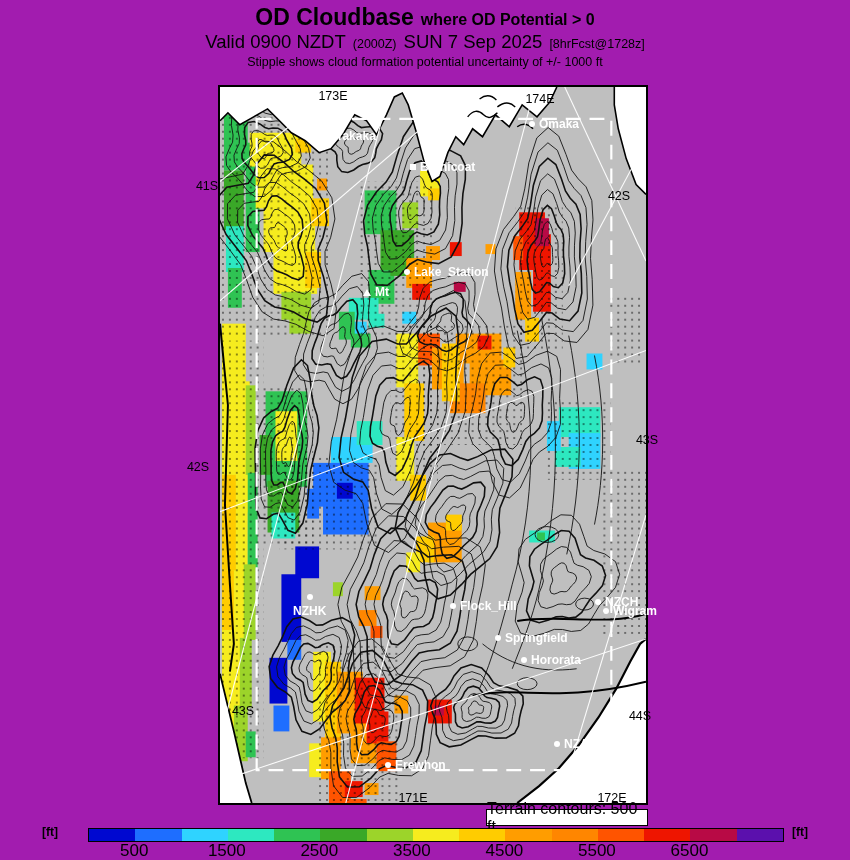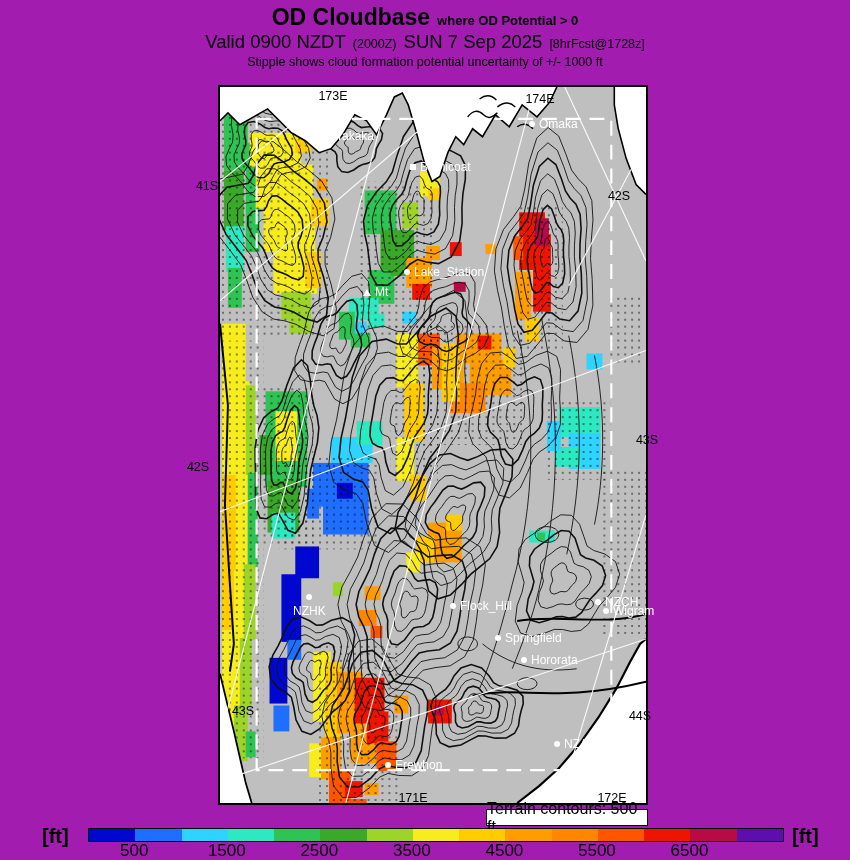--- a/index.html
+++ b/index.html
@@ -1,43 +1,43 @@
 <!DOCTYPE html>
 <html><head>
 <meta charset="utf-8">
 <style>
   html,body{margin:0;padding:0;background:#ffffff;}
   .page{position:relative;width:850px;height:860px;background:#a21caf;
         font-family:"Liberation Sans",sans-serif;overflow:hidden;}
   .titles{position:absolute;left:0;top:4px;width:100%;text-align:center;color:#000;}
   .t-line{display:flex;justify-content:center;align-items:baseline;gap:7px;}
   .t1a{font-size:23px;font-weight:bold;}
-  .t1b{font-size:13px;font-weight:bold;}
+  .t1b{font-size:16px;font-weight:bold;}
   .t2a{font-size:18.5px;}
   .t2b{font-size:12.5px;}
   .t3{font-size:12.5px;margin-top:2px;}
   .map-frame{position:absolute;left:218px;top:85px;width:430px;height:720px;
              border:2px solid #000;background:#bfbfbf;box-sizing:border-box;}
   .map-frame svg{display:block;}
   .overlay{position:absolute;left:0;top:0;width:850px;height:860px;pointer-events:none;}
   .axis-label{position:absolute;transform:translate(-50%,-50%);font-size:12.5px;color:#000;white-space:nowrap;}
   .place{position:absolute;display:flex;align-items:center;gap:4px;transform:translate(-3px,-50%);
-         color:#fff;font-size:12px;font-weight:normal;white-space:nowrap;}
+         color:#fff;font-size:12px;font-weight:bold;white-space:nowrap;}
   .m-dot{width:6px;height:6px;border-radius:50%;background:#fff;flex:0 0 auto;}
   .m-square{width:6px;height:6px;background:#fff;flex:0 0 auto;}
   .m-triangle{width:0;height:0;border-left:4px solid transparent;border-right:4px solsolid transparent;
               border-right:4px solid transparent;border-bottom:7px solid #fff;flex:0 0 auto;}
   .terrain-note{position:absolute;left:486px;top:809px;width:162px;height:17px;background:#fff;
                 border:1.5px solid #000;font-size:16px;color:#000;display:flex;align-items:center;
                 justify-content:center;box-sizing:border-box;}
   .colorbar{position:absolute;left:88px;top:828px;width:694px;height:12px;border:1.5px solid #000;
             display:flex;box-sizing:content-box;}
   .cb-seg{height:100%;flex:1 1 0;}
   .cb-tick{position:absolute;top:841px;transform:translateX(-50%);font-size:17px;color:#000;}
-  .ft-label{position:absolute;top:825px;font-size:20px;font-weight:bold;color:#000;}
+  .ft-label{position:absolute;top:825px;font-size:12px;font-weight:bold;color:#000;}
 </style>
 </head>
 <body>
 
 <div class="page">
 
   <div class="titles">
     <div class="t-line">
       <span class="t1a">OD Cloudbase</span>
       <span class="t1b">where OD Potential &gt; 0</span>

